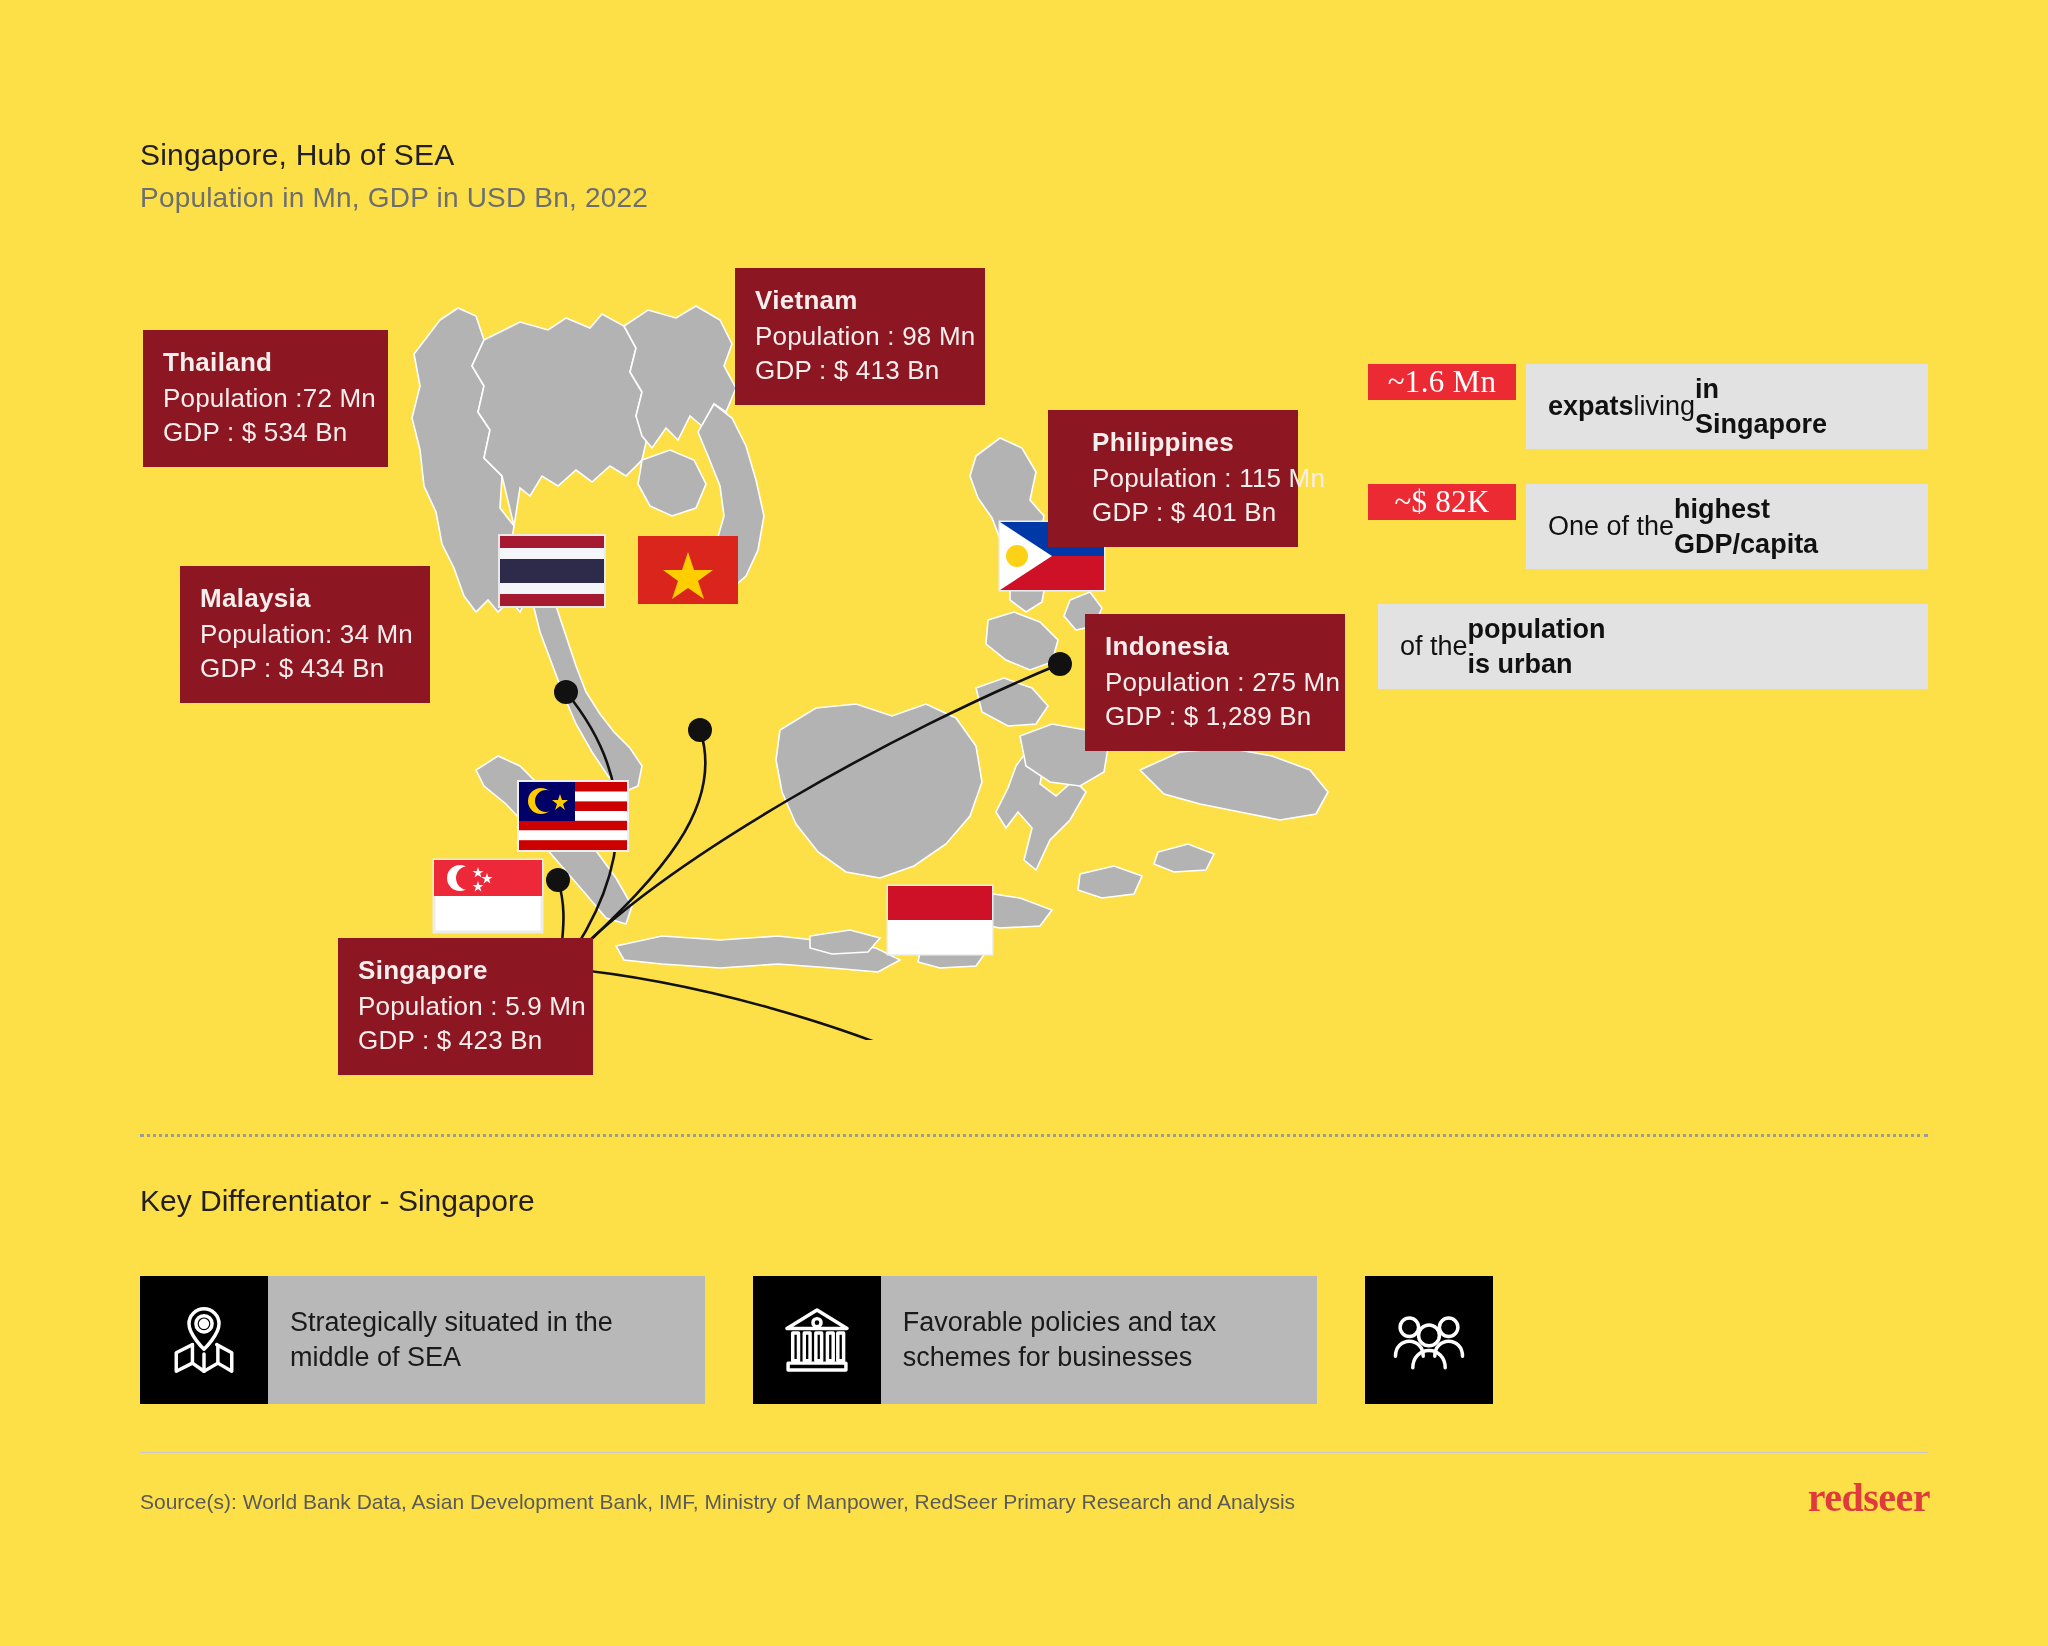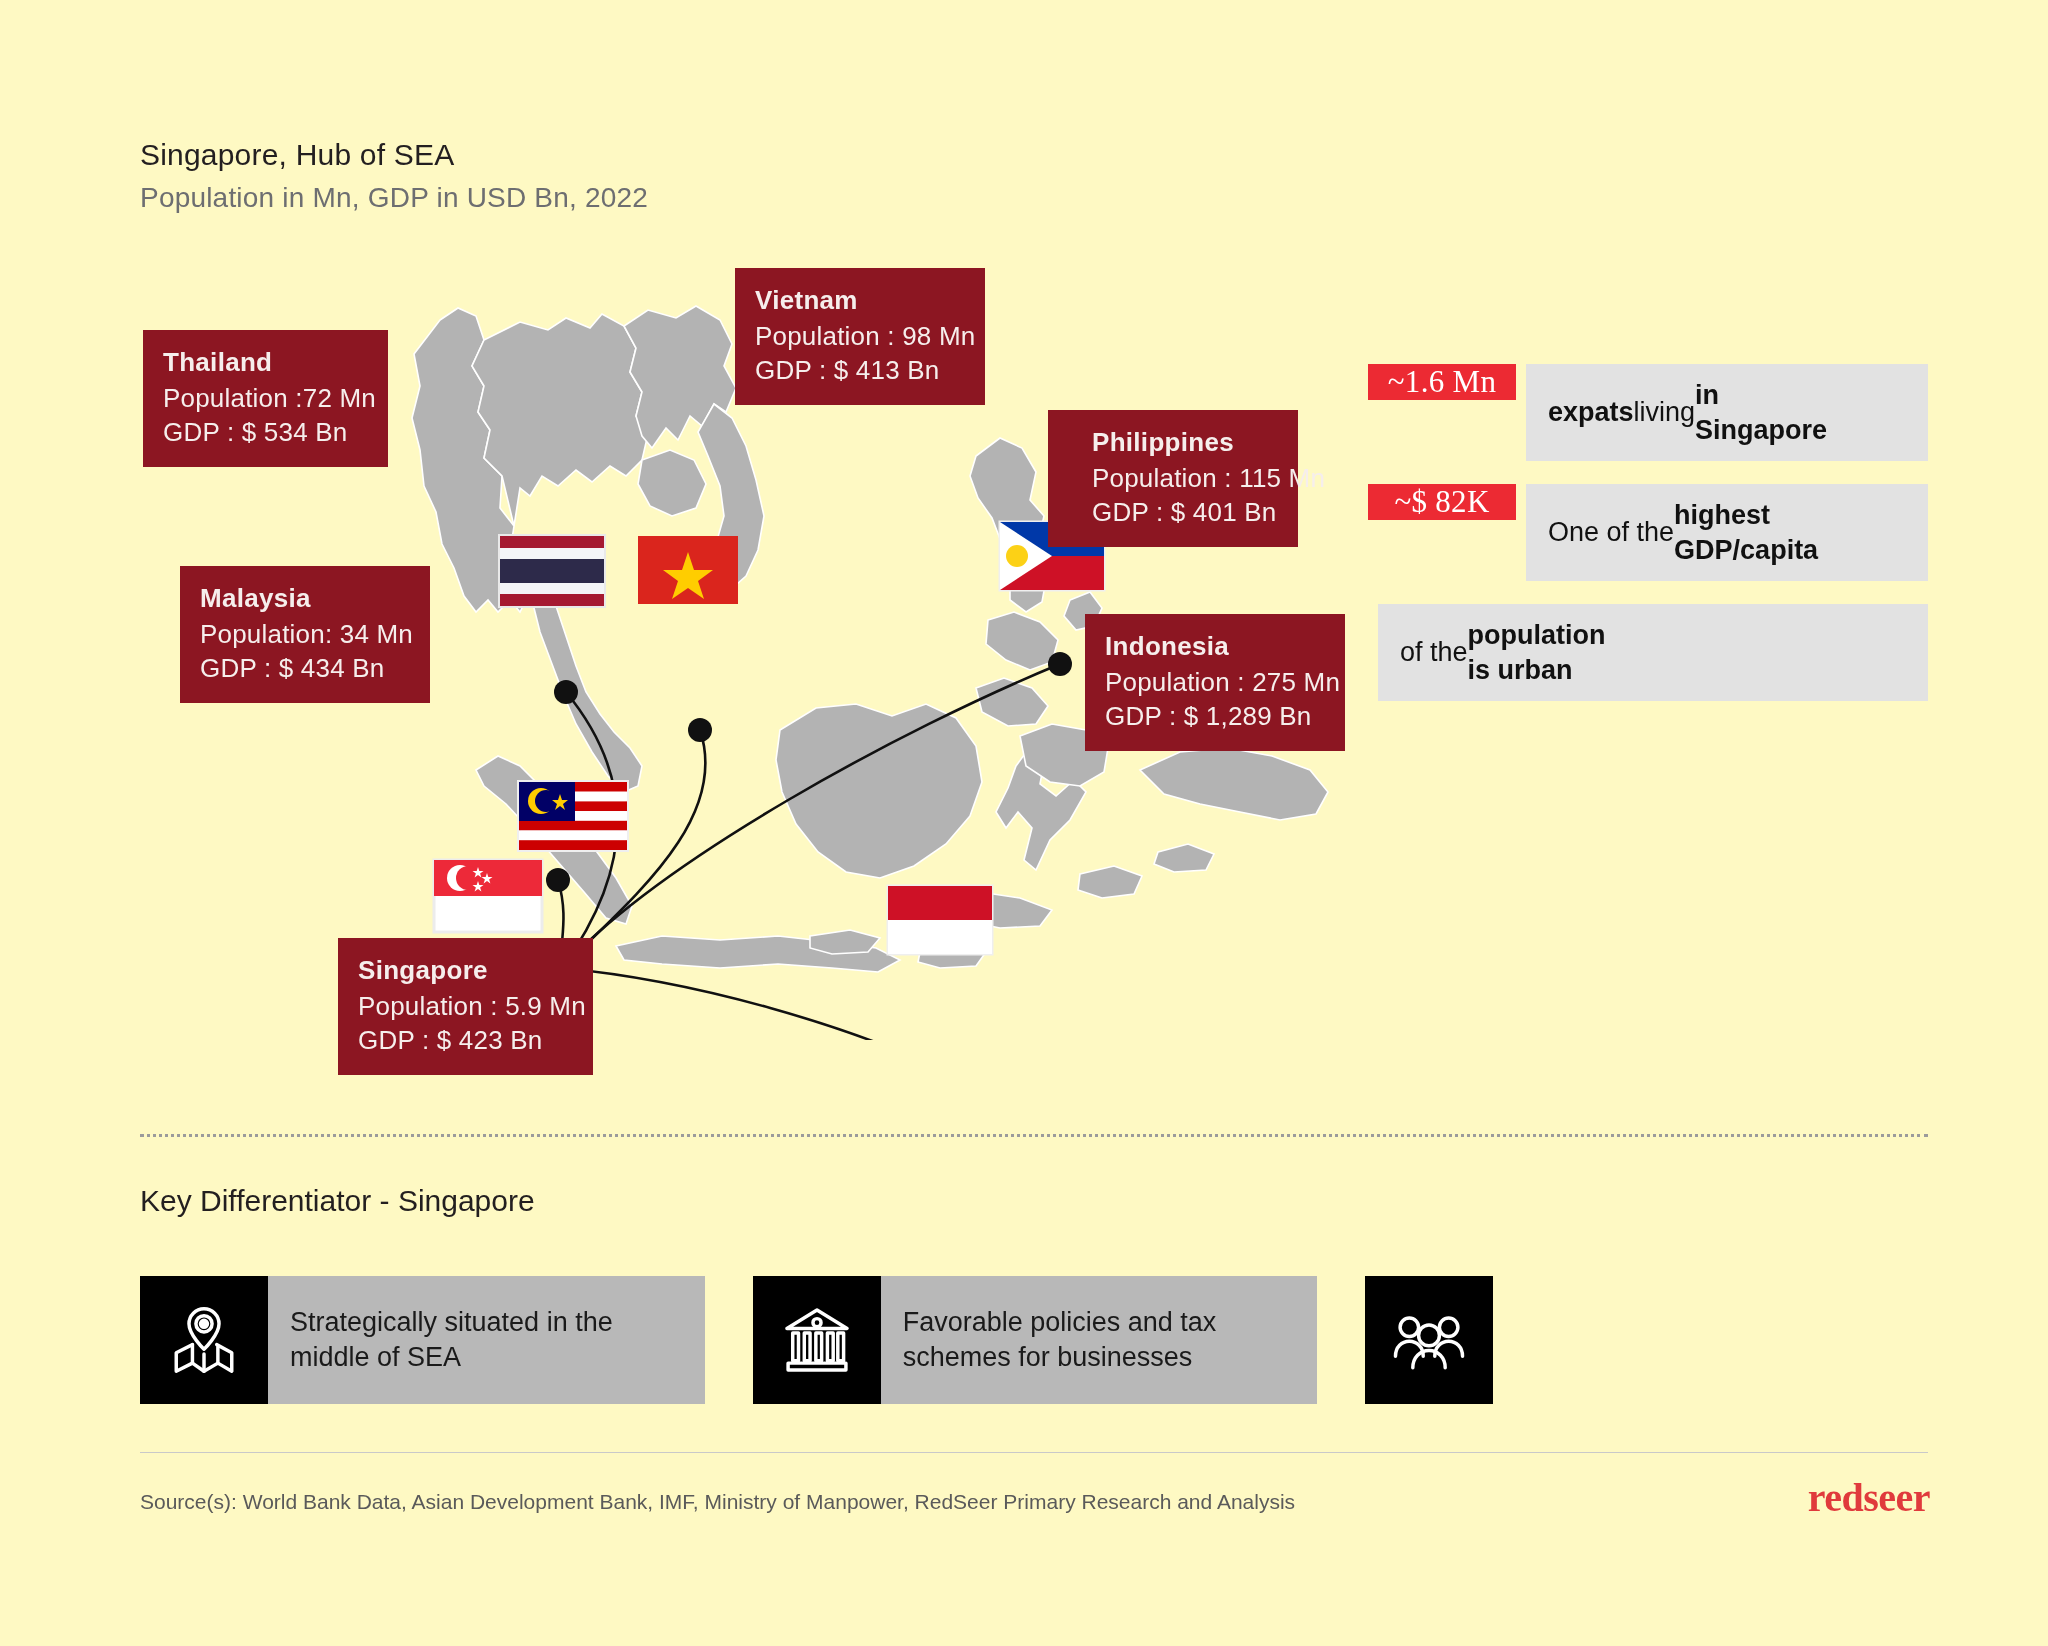--- a/index.html
+++ b/index.html
@@ -2,21 +2,21 @@
 <html><head>
 <meta charset="utf-8">
 <style>
   * { box-sizing: border-box; margin: 0; padding: 0; }
   html, body {
     width: 2048px; height: 1646px;
     background: #ffffff;
     font-family: "Liberation Sans", sans-serif;
     overflow: hidden;
   }
-  .page { position: relative; width: 2048px; height: 1646px; background:#fef9c3; }
+  .page { position: relative; width: 2048px; height: 1646px; background:#fde047; }
 
   
   .title {
     position: absolute; left: 140px; top: 138px;
     font-size: 30px; color: #231f20; letter-spacing: .2px;
   }
   .subtitle {
     position: absolute; left: 140px; top: 182px;
     font-size: 28px; color: #6d6e71; letter-spacing: .2px;
   }
@@ -48,21 +48,21 @@
   .stat-row { display: flex; align-items: flex-start; margin-bottom: 20px; height: 100px; }
   .stat-val {
     width: 148px; background: #ec2a33; color: #ffffff;
     display: flex; align-items: center; justify-content: center;
     font-family: "Liberation Serif", serif;
     font-size: 31px; letter-spacing: .3px;
   }
   .stat-txt {
     flex: 1; background: #e2e2e2; color: #111;
     display: flex; align-items: center;
-    padding: 14px 22px; font-size: 27px; line-height: 1.28;
+    padding: 8px 22px; font-size: 27px; line-height: 1.28;
     margin-left: 10px;
   }
   .stat-txt b { font-weight: bold; }
 
   
   .dotted-div {
     position: absolute; left: 140px; top: 1134px; width: 1788px; height: 2px;
     border-top: 3px dotted #9b9b9b;
   }
 

